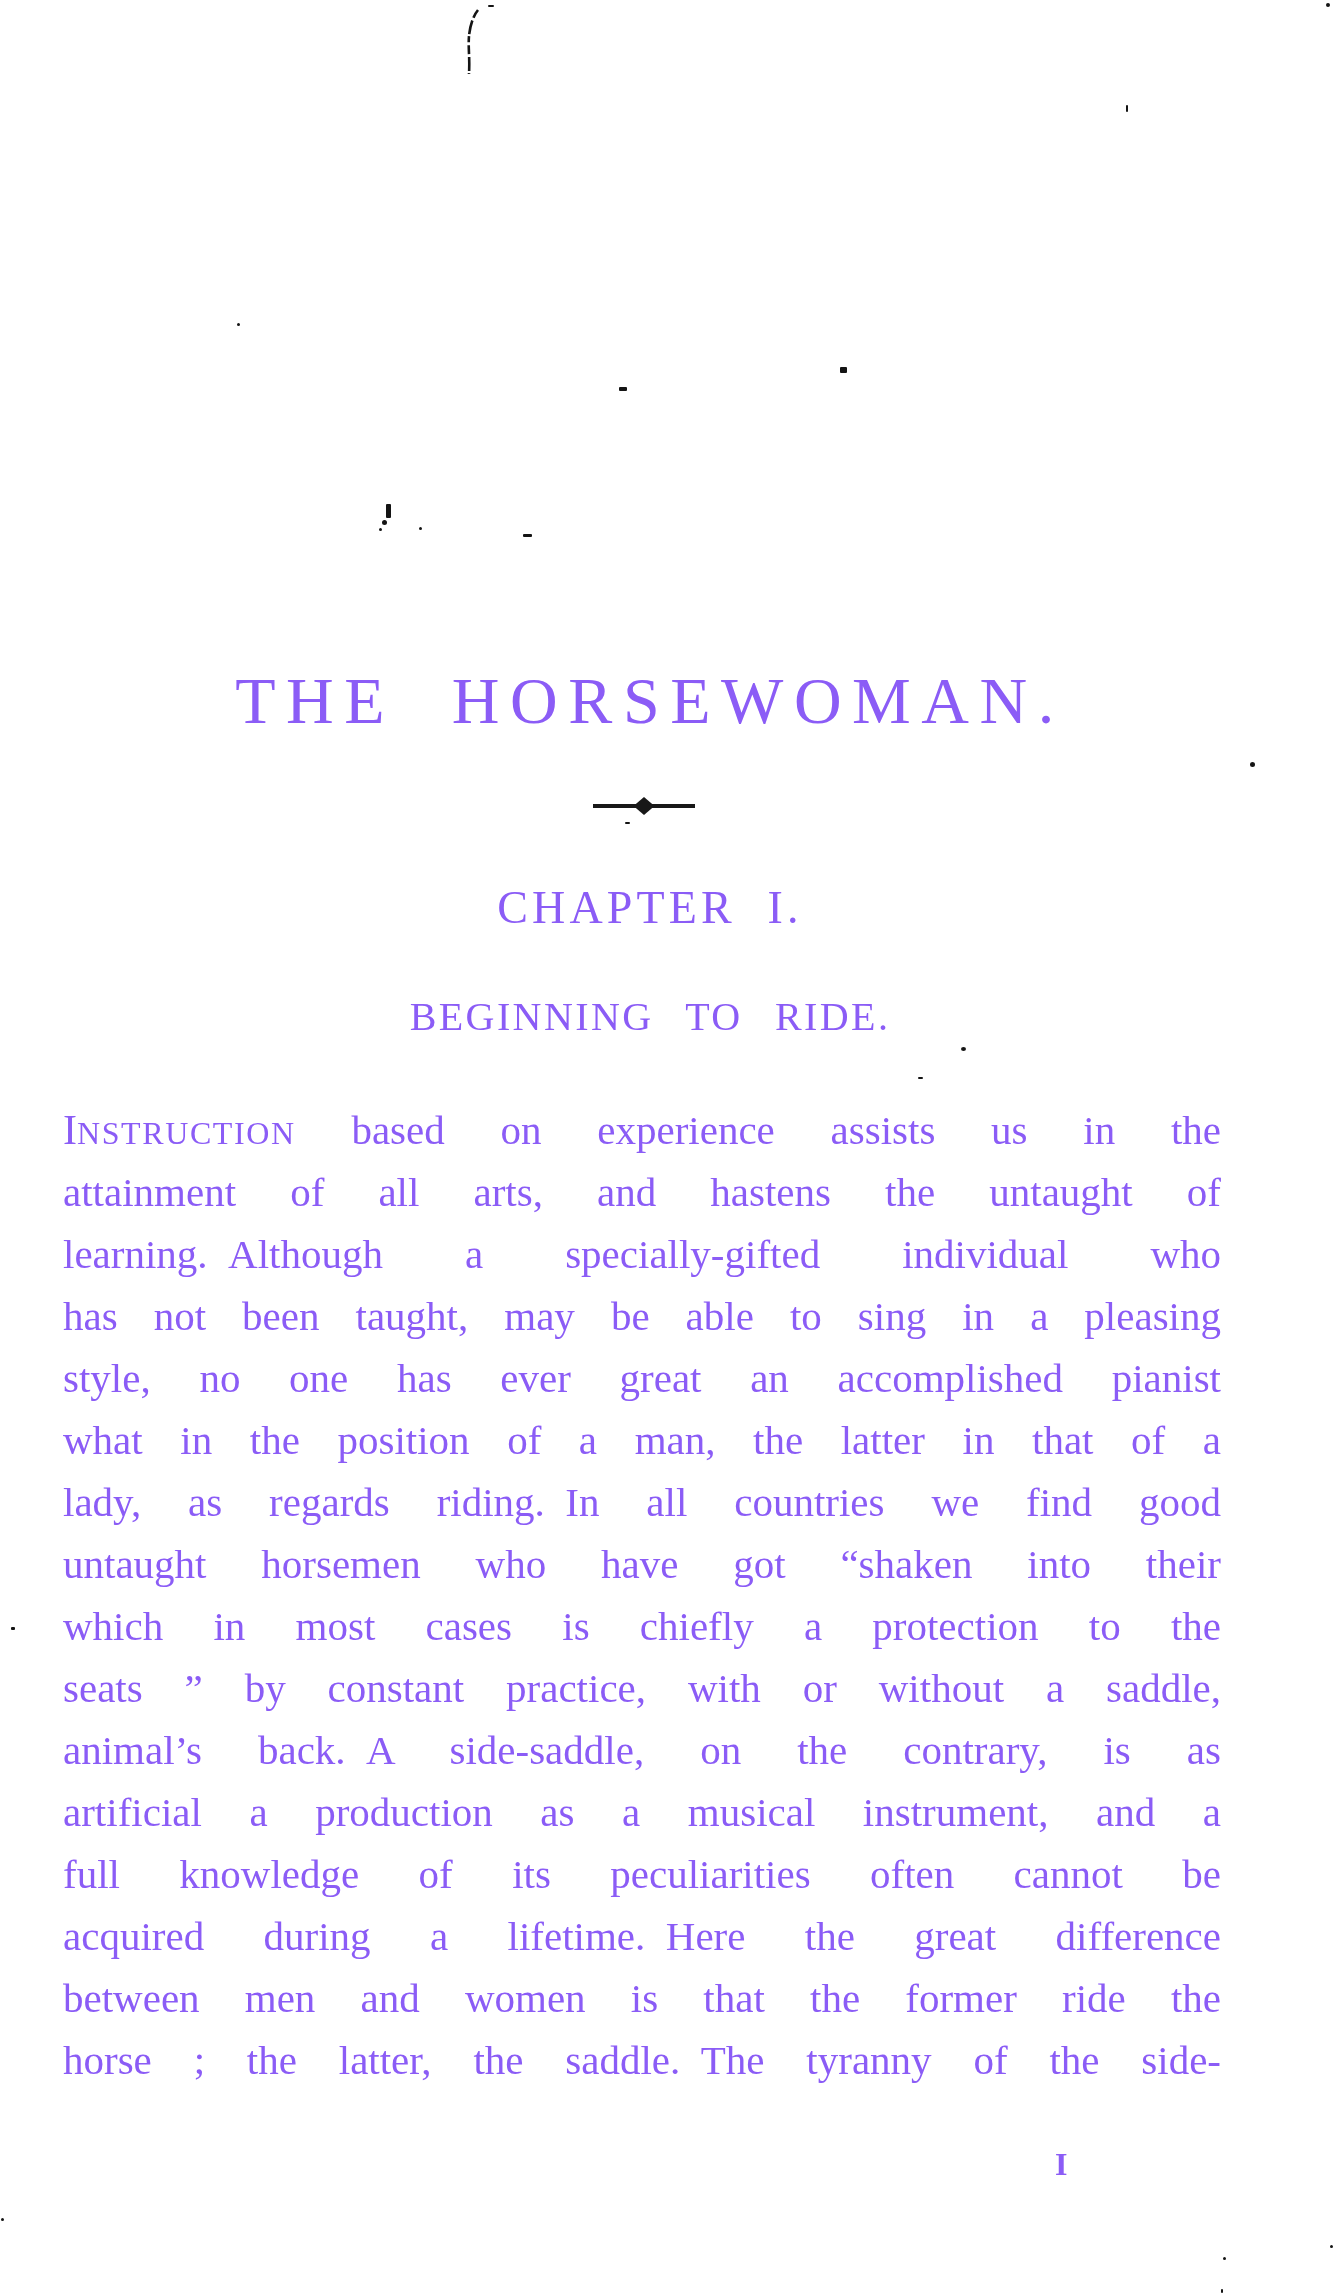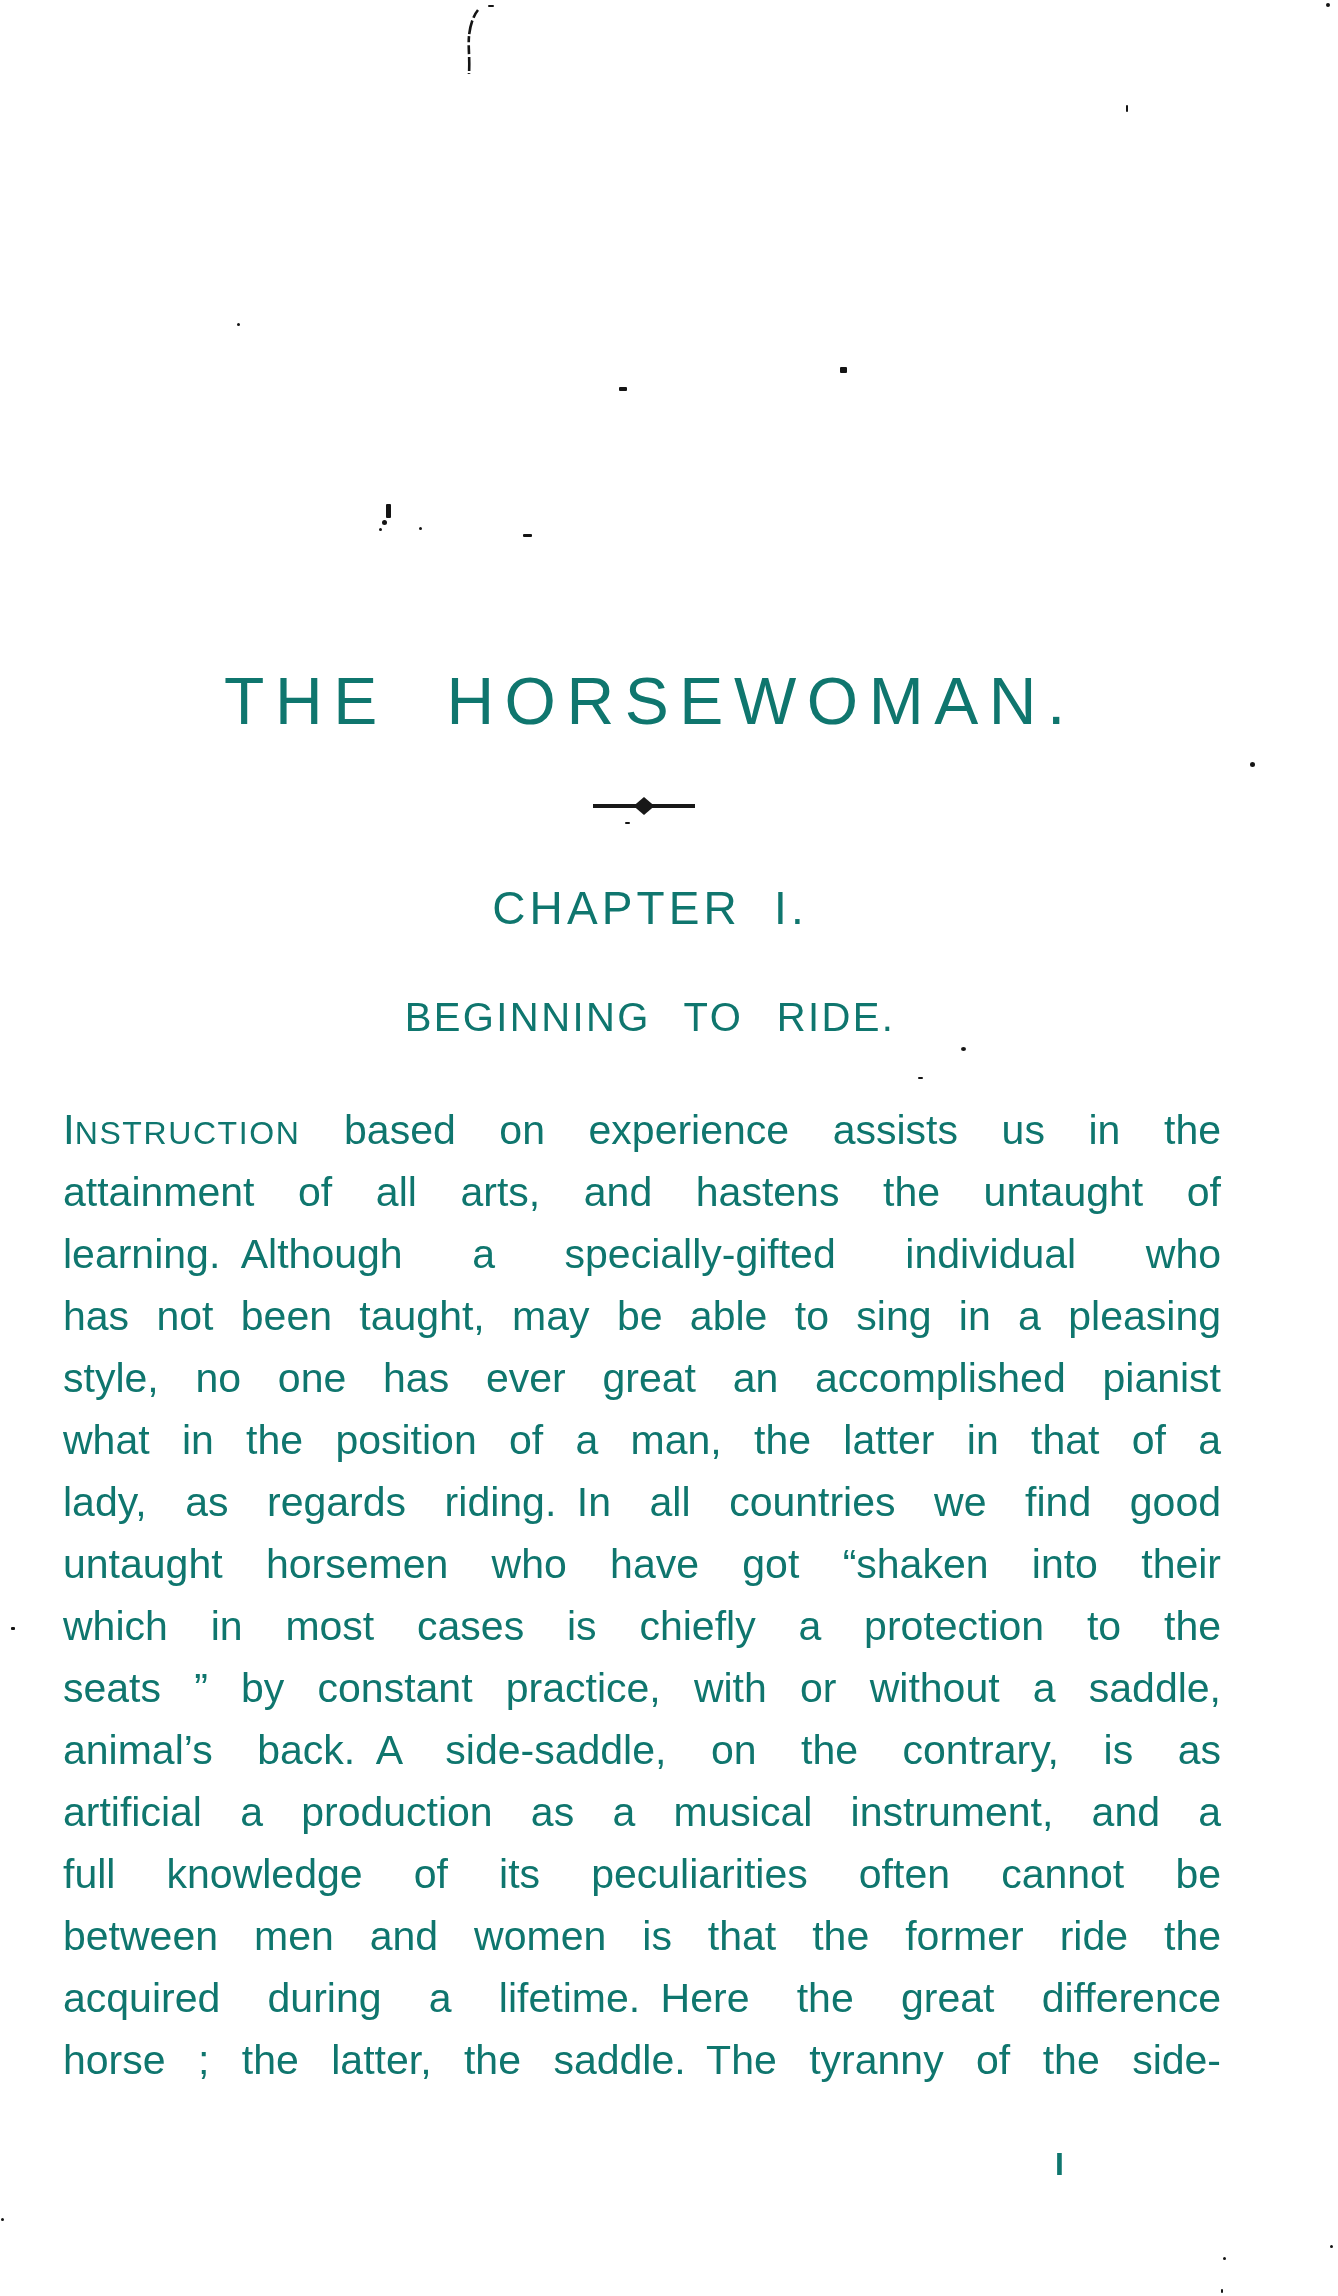--- a/index.html
+++ b/index.html
@@ -1,22 +1,22 @@
 <!DOCTYPE html>
 <html><head>
 <meta charset="utf-8">
 <style>
   * { margin:0; padding:0; box-sizing:border-box; }
   html,body { background:#ffffff; }
   .page {
     position:relative;
     width:1338px; height:2296px;
     background:#ffffff;
-    color:#0f766e;
-    font-family:Liberation Sans, sans-serif;
+    color:#8b5cf6;
+    font-family:Liberation Serif, serif;
     overflow:hidden;
   }
   .book-title {
     position:absolute; top:666px; left:45px; width:1210px;
     text-align:center; font-weight:400;
     font-size:66px; line-height:70px;
     letter-spacing:0.16em; word-spacing:0.45em;
     white-space:nowrap;
   }
   .ornament {
@@ -116,21 +116,21 @@
         <div class="body-line">has not been taught, may be able to sing in a pleasing</div>
         <div class="body-line">style, no one has ever great an accomplished pianist</div>
         <div class="body-line">what in the position of a man, the latter in that of a</div>
         <div class="body-line">lady, as regards riding. In all countries we find good</div>
         <div class="body-line">untaught horsemen who have got “shaken into their</div>
         <div class="body-line">which in most cases is chiefly a protection to the</div>
         <div class="body-line">seats ” by constant practice, with or without a saddle,</div>
         <div class="body-line">animal’s back. A side-saddle, on the contrary, is as</div>
         <div class="body-line">artificial a production as a musical instrument, and a</div>
         <div class="body-line">full knowledge of its peculiarities often cannot be</div>
+        <div class="body-line">acquired during a lifetime. Here the great difference</div>
         <div class="body-line">between men and women is that the former ride the</div>
-        <div class="body-line">acquired during a lifetime. Here the great difference</div>
         <div class="body-line">horse ; the latter, the saddle. The tyranny of the side-</div>
       </div>
   </div>
 
   <div class="signature-mark">I</div>
 
 </div>
 
 </body></html>

